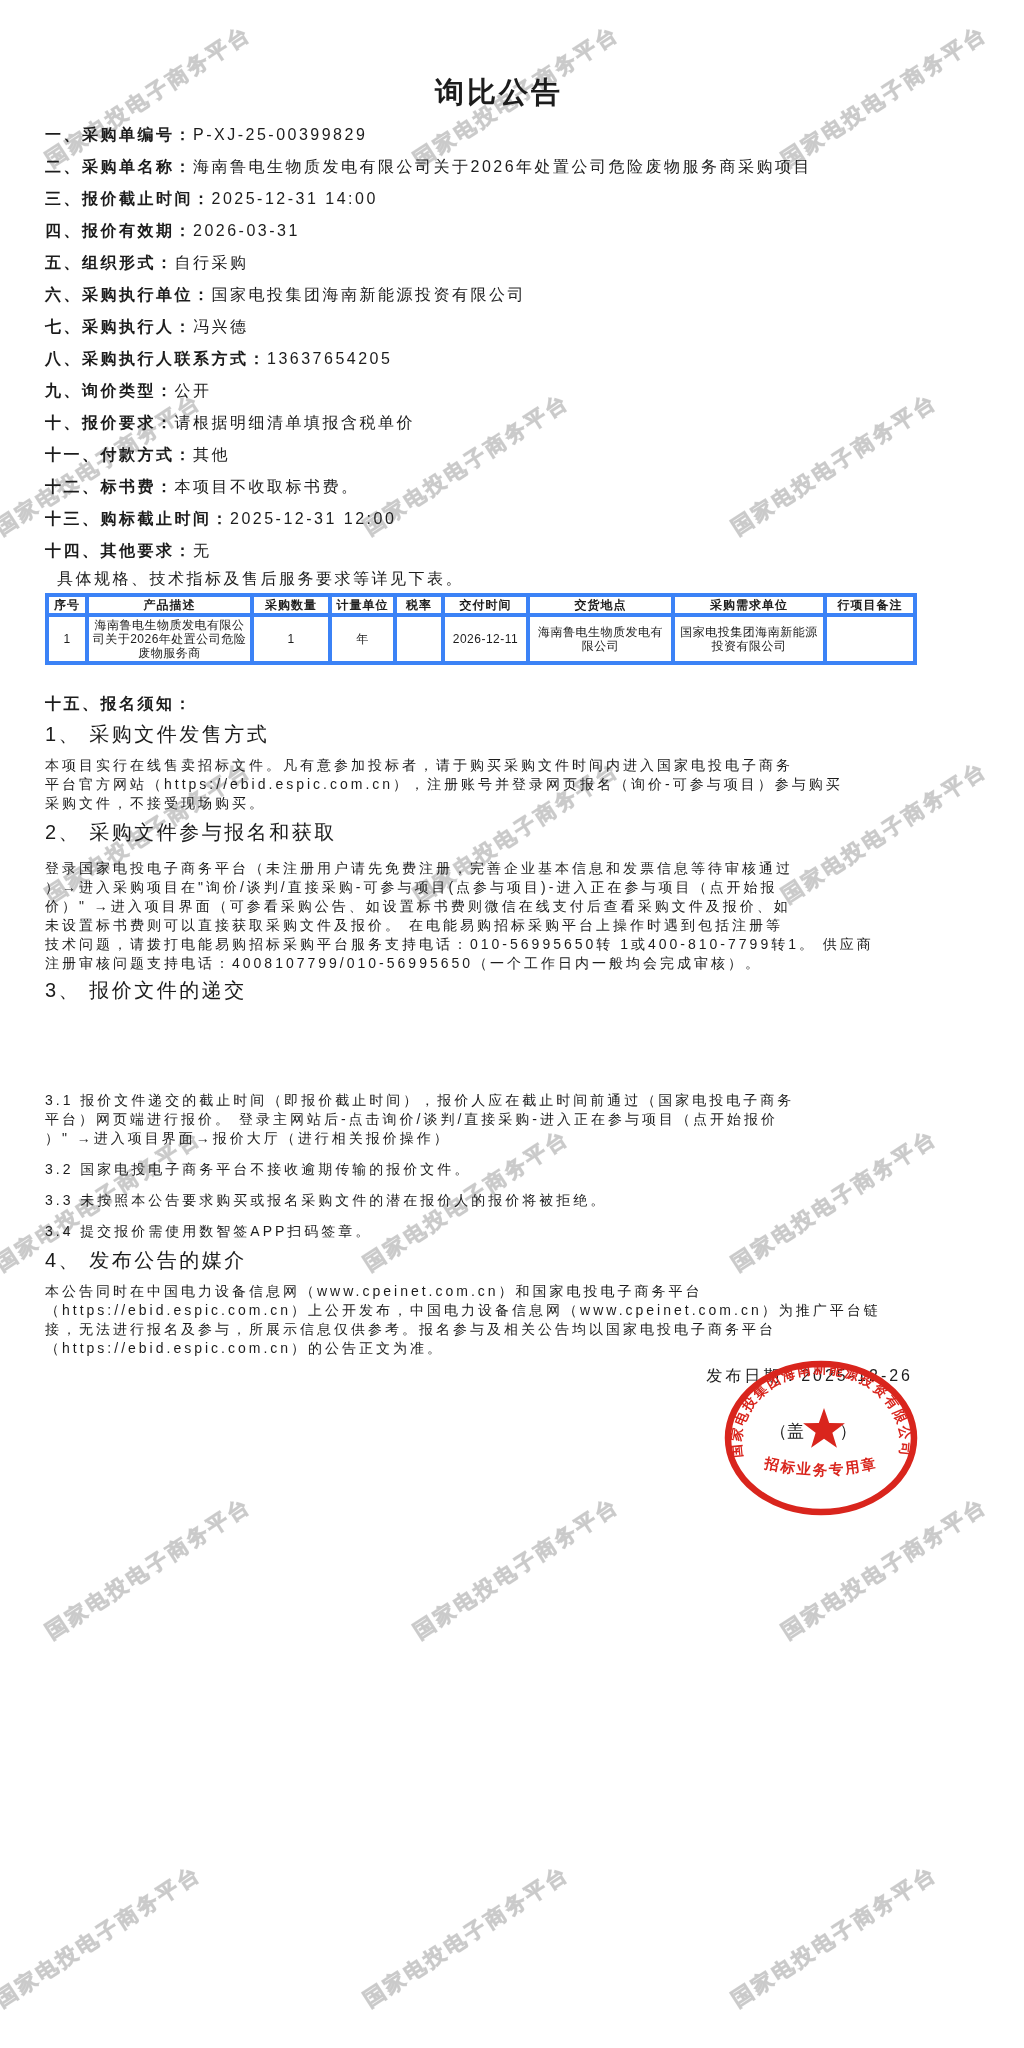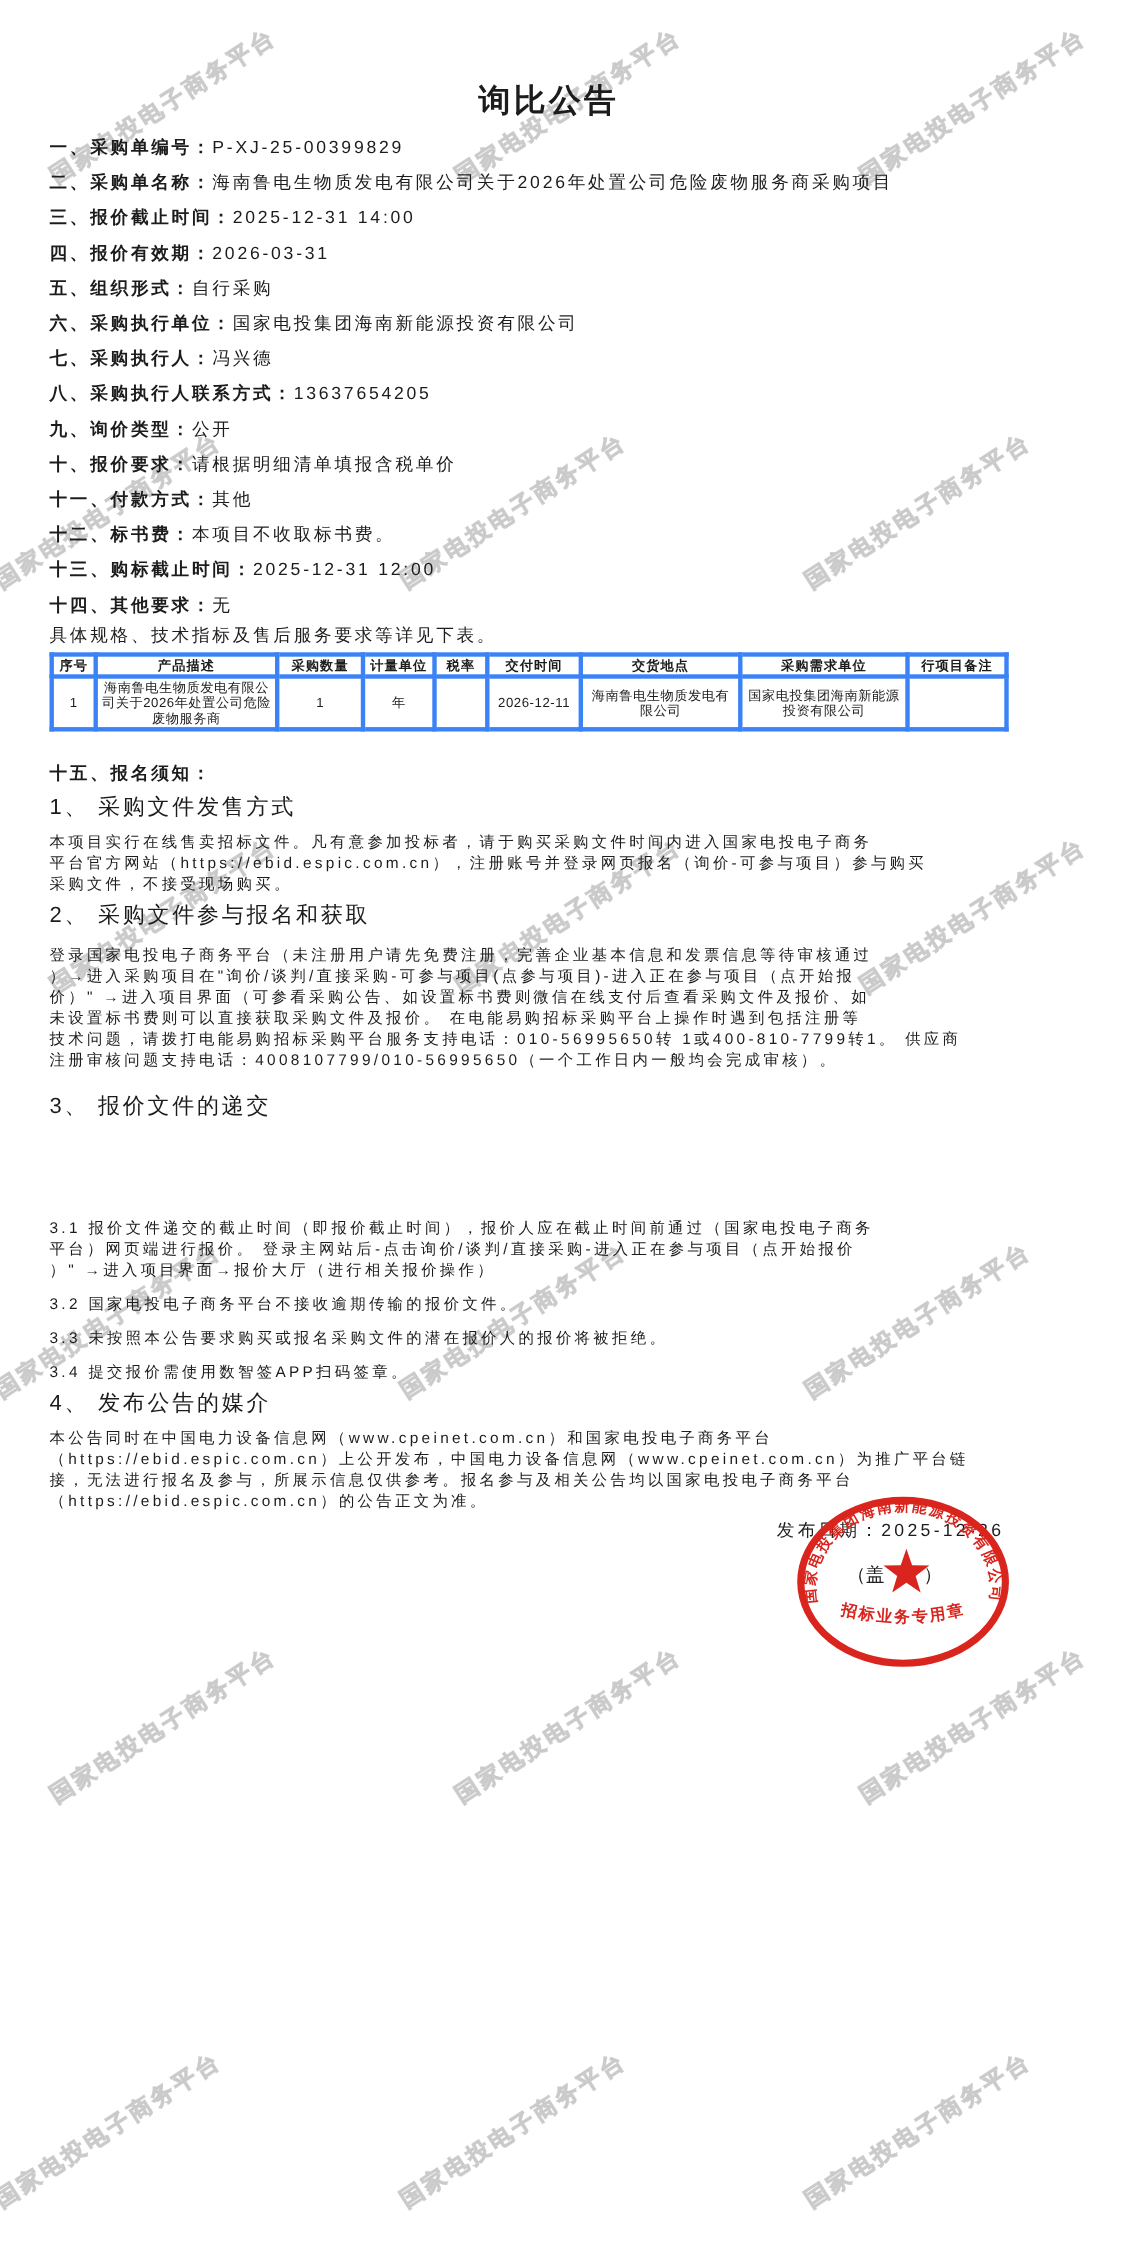--- a/index.html
+++ b/index.html
@@ -13,21 +13,21 @@
     position:absolute;white-space:nowrap;font-size:21px;font-weight:700;letter-spacing:3px;
     color:rgba(150,150,150,0.14);-webkit-text-stroke:1px rgba(140,140,140,0.38);
     transform:rotate(-33deg);transform-origin:left top;
   }
   
   .content{position:relative;z-index:2;padding:0 71px 0 45px;}
   .title{margin:75px 0 0;font-size:29px;line-height:34px;font-weight:700;text-align:center;letter-spacing:3px;}
   .items{margin-top:10px;}
   .item{font-size:16px;line-height:32px;letter-spacing:2.5px;white-space:nowrap;}
   .item .lbl{font-weight:700;}
-  .table-note{margin:2px 0 0;font-size:16px;line-height:20px;letter-spacing:2.5px;}
+  .table-note{margin:2px 12px 0;font-size:16px;line-height:20px;letter-spacing:2.5px;}
   
   table.spec{margin-top:4px;border-collapse:collapse;table-layout:fixed;width:868px;}
   table.spec th,table.spec td{border:4px solid #3b82f6;font-size:12px;line-height:14px;padding:0 3px;overflow:hidden;}
   table.spec th{font-weight:700;text-align:center;height:16px;padding:0 1px;letter-spacing:1px;}
   table.spec td{height:44px;vertical-align:middle;text-align:center;letter-spacing:0.5px;}
   table.spec td.c0,table.spec td.c2,table.spec td.c3,table.spec td.c5{text-align:center;}
   
   .h15{margin:28px 0 0;font-size:16px;line-height:22px;font-weight:700;letter-spacing:2.5px;}
   .sub-h{margin:8px 0 0;font-size:20px;line-height:22px;letter-spacing:2.5px;}
   .para{margin:11px 0 0;font-size:14px;line-height:19px;letter-spacing:3px;white-space:pre-line;width:960px;}
@@ -133,21 +133,21 @@
 采购文件，不接受现场购买。</p>
 
     <p class="sub-h">2、 采购文件参与报名和获取</p>
     <p class="para p2">登录国家电投电子商务平台（未注册用户请先免费注册，完善企业基本信息和发票信息等待审核通过
 ）→进入采购项目在"询价/谈判/直接采购-可参与项目(点参与项目)-进入正在参与项目（点开始报
 价）" →进入项目界面（可参看采购公告、如设置标书费则微信在线支付后查看采购文件及报价、如
 未设置标书费则可以直接获取采购文件及报价。 在电能易购招标采购平台上操作时遇到包括注册等
 技术问题，请拨打电能易购招标采购平台服务支持电话：010-56995650转 1或400-810-7799转1。 供应商
 注册审核问题支持电话：4008107799/010-56995650（一个工作日内一般均会完成审核）。</p>
 
-    <p class="sub-h" style="margin-top:22px">3、 报价文件的递交</p>
+    <p class="sub-h" style="margin-top:6px">3、 报价文件的递交</p>
     <p class="para p31">3.1 报价文件递交的截止时间（即报价截止时间），报价人应在截止时间前通过（国家电投电子商务
 平台）网页端进行报价。 登录主网站后-点击询价/谈判/直接采购-进入正在参与项目（点开始报价
 ）" →进入项目界面→报价大厅（进行相关报价操作）</p>
     <p class="para short">3.2 国家电投电子商务平台不接收逾期传输的报价文件。</p>
     <p class="para short">3.3 未按照本公告要求购买或报名采购文件的潜在报价人的报价将被拒绝。</p>
     <p class="para short">3.4 提交报价需使用数智签APP扫码签章。</p>
 
     <p class="sub-h">4、 发布公告的媒介</p>
     <p class="para">本公告同时在中国电力设备信息网（www.cpeinet.com.cn）和国家电投电子商务平台
 （https://ebid.espic.com.cn）上公开发布，中国电力设备信息网（www.cpeinet.com.cn）为推广平台链

